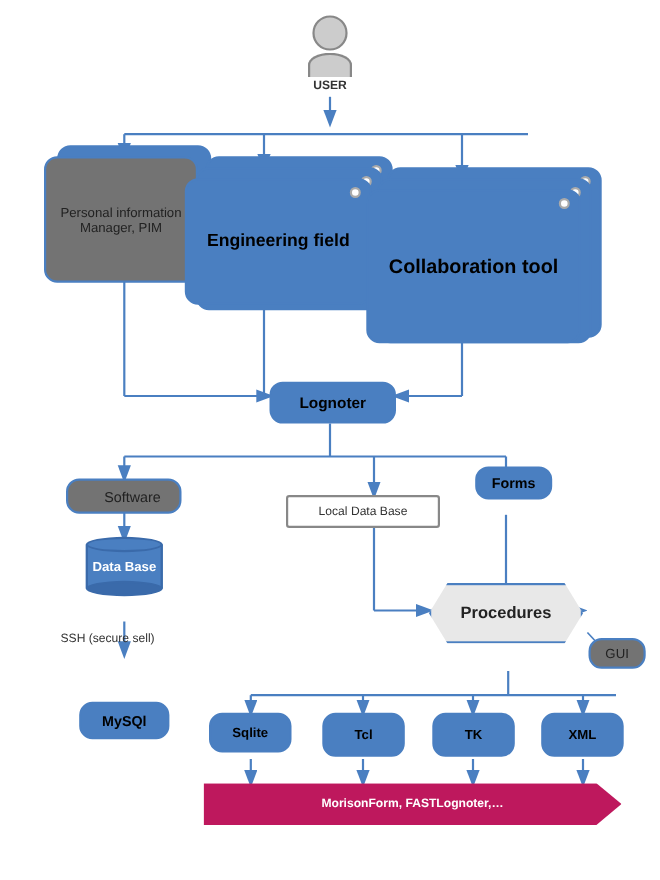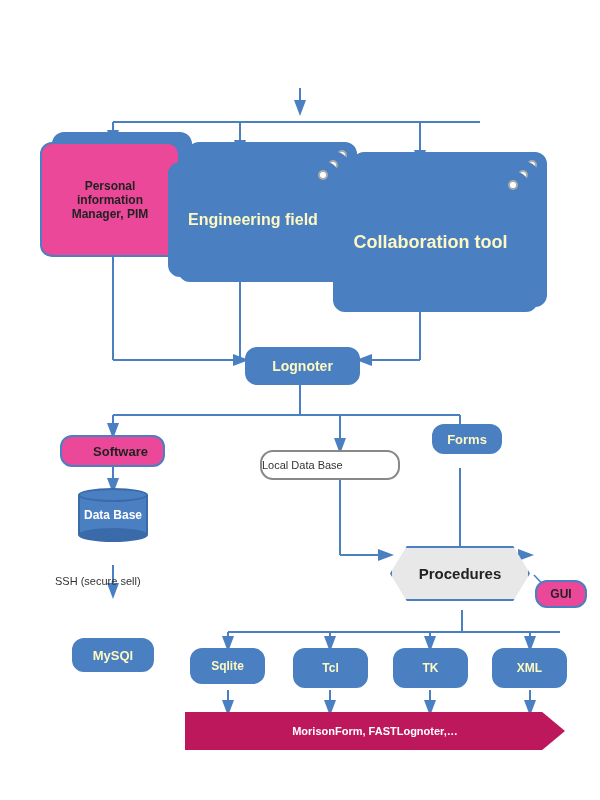--- a/index.html
+++ b/index.html
@@ -47,32 +47,32 @@
       font-weight: bold;
       color: #333;
       margin-top: 2px;
     }
 
     
     .box {
       position: absolute;
       border-radius: 12px;
       border: 2.5px solid #4a7fc1;
-      background: #ec4899;
+      background: #737373;
       display: flex;
       align-items: center;
       justify-content: center;
       text-align: center;
       font-size: 13px;
       color: #222;
-      font-weight: bold;
+      font-weight: normal;
     }
     .box-blue {
       background: #4a7fc1;
-      color: #fef9c3;
+      color: #000000;
       font-weight: bold;
     }
     
     .card-dot {
       position: absolute;
       top: 6px;
       right: 8px;
       width: 10px;
       height: 10px;
       border-radius: 50%;
@@ -172,22 +172,22 @@
 
     
     .ldb-box {
       position: absolute;
       border: 2px solid #888;
       background: #fff;
       font-size: 11px;
       color: #333;
       display: flex;
       align-items: center;
-      justify-content: flex-start;
-      border-radius: 13px;
+      justify-content: center;
+      border-radius: 3px;
     }
     .stack-card {
       position: absolute;
       border-radius: 12px;
       border: 2.5px solid #4a7fc1;
     }
   </style>
 </head>
 <body>
 
@@ -253,20 +253,25 @@
     <line x1="530" y1="632" x2="530" y2="648" stroke="#4a7fc1" stroke-width="2" marker-end="url(#arr)"></line>
 
     <line x1="228" y1="690" x2="228" y2="712" stroke="#4a7fc1" stroke-width="2" marker-end="url(#arr)"></line>
     <line x1="330" y1="690" x2="330" y2="712" stroke="#4a7fc1" stroke-width="2" marker-end="url(#arr)"></line>
     <line x1="430" y1="690" x2="430" y2="712" stroke="#4a7fc1" stroke-width="2" marker-end="url(#arr)"></line>
     <line x1="530" y1="690" x2="530" y2="712" stroke="#4a7fc1" stroke-width="2" marker-end="url(#arr)"></line>
 
     <line x1="548" y1="590" x2="534" y2="575" stroke="#4a7fc1" stroke-width="1.5"></line>
   </svg>
 
+  <div class="user-figure" style="left:270px; top:14px;">
+    <div class="user-head"></div>
+    <div class="user-body"></div>
+    <div class="user-label">USER</div>
+  </div>
 
   <div class="stack-card" style="left:52px; top:132px; width:140px; height:120px; background:#4a7fc1; z-index:1;">
   </div>
 
   <div class="box" style="left:40px; top:142px; width:140px; height:115px; font-size:12px; z-index:2; padding:8px;">
     <span>Personal information Manager, PIM</span>
   </div>
 
   <div class="stack-card" style="left:187px; top:142px; width:170px; height:130px; background:#4a7fc1; z-index:3;">
     <div class="card-dot"></div>
@@ -317,21 +322,21 @@
   </div>
 
   <div class="ldb-box" style="left:260px; top:450px; width:140px; height:30px;">
     <span>Local Data Base</span>
   </div>
 
   <div class="box box-blue" style="left:432px; top:424px; width:70px; height:30px; font-size:13px;">
     <span>Forms</span>
   </div>
 
-  <div class="hexagon" style="left:390px; top:530px;margin-top:16px;">
+  <div class="hexagon" style="left:390px; top:530px;">
     <span>Procedures</span>
   </div>
 
   <div class="box" style="left:535px; top:580px; width:52px; height:28px; font-size:12px;">
     <span>GUI</span>
   </div>
 
   <div class="box box-blue" style="left:190px; top:648px; width:75px; height:36px; font-size:12px;">
     <span>Sqlite</span>
   </div>

